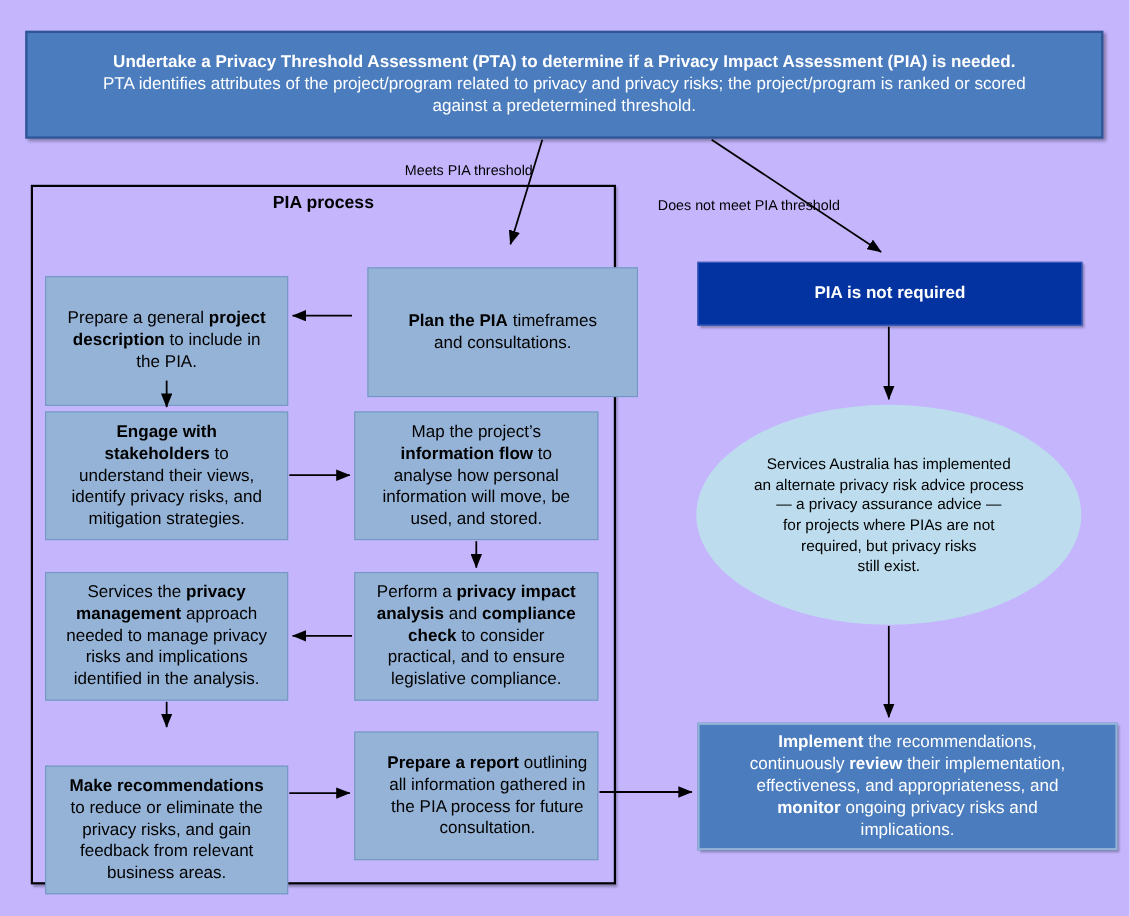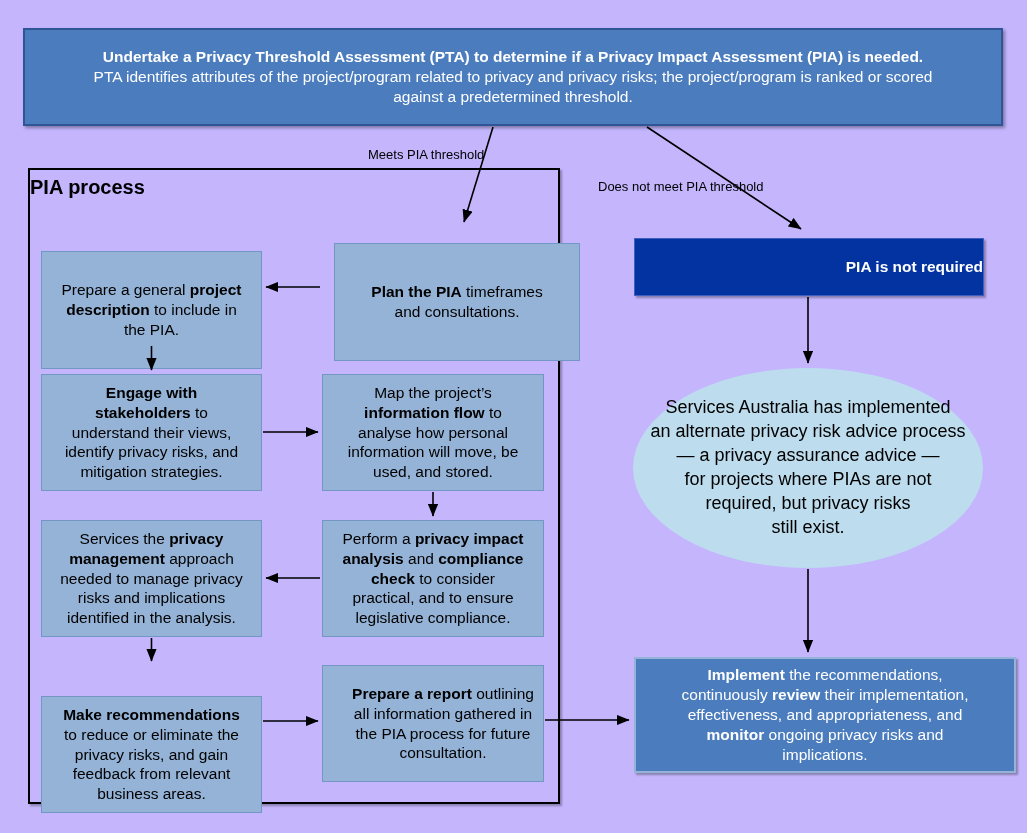--- a/index.html
+++ b/index.html
@@ -24,52 +24,52 @@
   .branch-label{position:absolute; font-weight:normal; font-size:13px; white-space:nowrap; z-index:6;}
   .lbl-meets{left:368px; top:147px;}
   .lbl-notmeet{left:598px; top:179px;}
 
   .frame{
     position:absolute; left:28px; top:168px; width:532px; height:636px;
     border:2px solid #000; box-sizing:border-box; background:transparent;
     box-shadow:2px 2px 2px rgba(0,0,0,0.30); z-index:1;
   }
   .frame-title{
-    position:absolute; left:0; right:0; top:6px; 
-    font-size:20px; font-weight:bold;
+    position:absolute; left:0; right:0; top:6px; text-align:center;
+    font-size:16px; font-weight:bold;
   }
 
   .pbox{
     position:absolute; background:#95B3D7; border:1px solid #7396C4; box-sizing:border-box;
     display:flex; align-items:center; justify-content:center; text-align:center;
     font-size:15.5px; line-height:1.28; z-index:2;
   }
   .pbox .txt{white-space:pre-line; width:100%; padding:0 4px;}
   .box-desc {left:41px;  top:227px; width:221px; height:118px;margin-top:24px;}
   .box-plan {left:334px; top:227px; width:246px; height:118px;margin-top:16px;}
   .box-engage{left:41px; top:374px; width:221px; height:117px;}
   .box-map  {left:322px; top:374px; width:222px; height:117px;}
   .box-mgmt {left:41px;  top:520px; width:221px; height:117px;}
   .box-analysis{left:322px; top:520px; width:222px; height:117px;}
   .box-reco {left:41px;  top:696px; width:221px; height:117px;}
   .box-report{left:322px; top:665px; width:222px; height:117px;padding-left:20px;}
 
   .dark-box{
     position:absolute; left:634px; top:238px; width:350px; height:58px;
     background:#0333A0; border:1px solid #3E5FC0; box-sizing:border-box;
-    display:flex; align-items:center; justify-content:flex-end;
+    display:flex; align-items:center; justify-content:center;
     color:#fff; font-weight:bold; font-size:15.5px; text-align:center;
     box-shadow:2px 2px 2px rgba(0,0,0,0.30); z-index:2;
   }
 
   .ellipse{
     position:absolute; left:633px; top:368px; width:350px; height:200px;
     background:#BDDDEE; border-radius:50%;
     display:flex; align-items:center; justify-content:center; text-align:center;
-    font-size:18px; line-height:1.33; z-index:2;
+    font-size:14px; line-height:1.33; z-index:2;
   }
   .ellipse .txt{white-space:pre-line;}
 
   .impl-box{
     position:absolute; left:634px; top:657px; width:382px; height:116px;
     background:#4A7CBE; border:2px solid #95B3D7; box-sizing:border-box;
     display:flex; align-items:center; justify-content:center; text-align:center;
     color:#fff; font-size:15.5px; line-height:1.28;
     box-shadow:2px 2px 2px rgba(0,0,0,0.30); z-index:2;
   }

